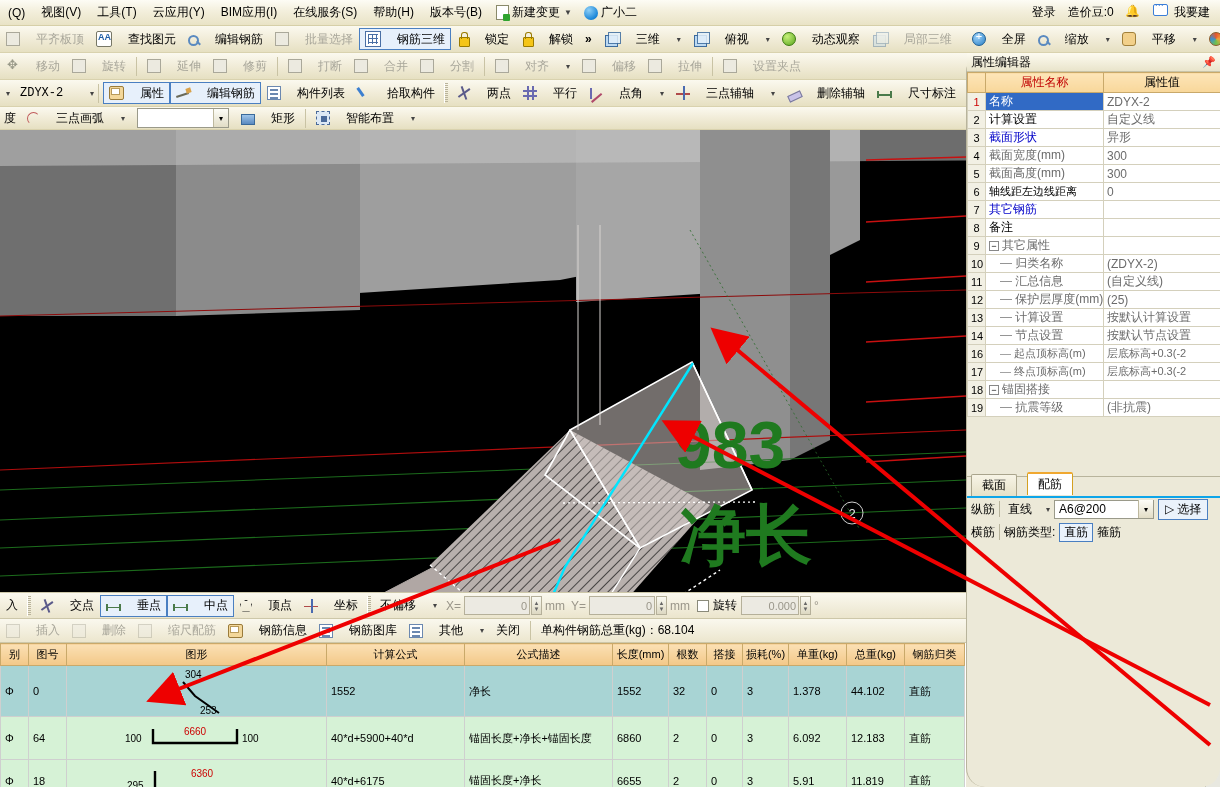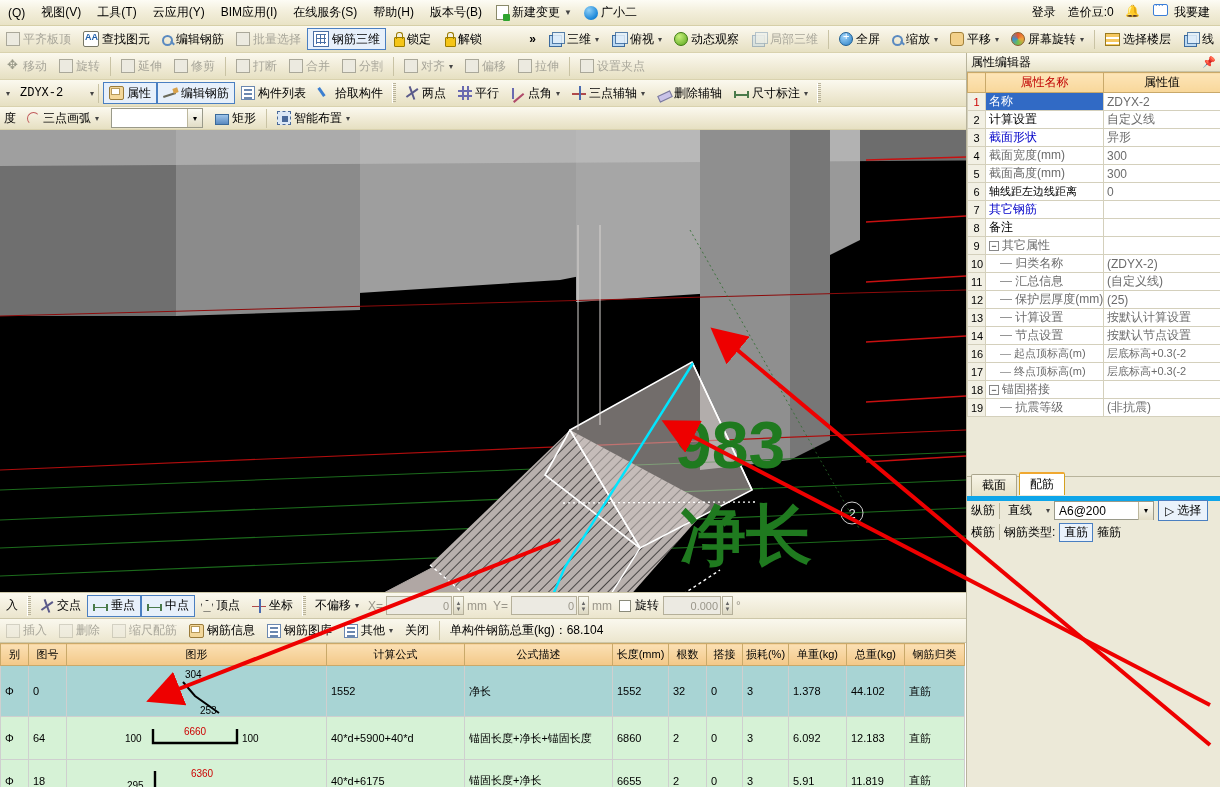--- a/index.html
+++ b/index.html
@@ -54,21 +54,21 @@
     position:absolute; left:0; width:1220px; height:27px;
     background: linear-gradient(to bottom,#fbf9ef 0%, #f1ecd8 50%, #e6e0c2 100%);
     border-bottom:1px solid #d9d2ae;
     display:flex; align-items:center; white-space:nowrap; overflow:hidden;
   }
   .tb1 { top:26px; }
   .tb2 { top:53px; }
   .tb3 { top:80px; }
   .tb4 { top:107px; }
   .tbtn {
-    display:inline-flex; align-items:center; gap:3px;
+    display:inline-flex; align-items:center; gap:16px;
     padding:2px 5px; height:22px; font-size:12px; color:#000; cursor:default;
     border:1px solid transparent;
   }
   .tbtn.disabled { color:#a8a69a; }
   .tbtn.active { border:1px solid #4a7fc1; background:#e7f0fb; }
   .tbsep { width:1px; height:19px; background:#c9c3a4; margin:0 4px; display:inline-block; }
   .caret { font-size:8px; color:#444; padding-left:1px;}
   .grip { width:4px; height:20px; margin:0 3px;
     background-image: repeating-linear-gradient(to bottom,#b9b39a 0 1px,transparent 1px 2px);
     border-left:1px solid #fff;
@@ -195,21 +195,21 @@
     position:absolute; right:0; top:643px; width:15px; height:144px;
     background:#e8e8e0; border-left:1px solid #c0c0b0;
   }
   .vs-btn{width:15px;height:15px;background:linear-gradient(to bottom,#fafaf2,#d8d4c0);border:1px solid #aaa696;
     display:flex;align-items:center;justify-content:center;font-size:7px;}
   .vs-thumb{position:absolute;top:16px;left:0;width:15px;height:46px;background:linear-gradient(to right,#fdfdf8,#ddd8c2);border:1px solid #aaa696;}
 
   
   .rightpanel {
     position:absolute; left:966px; top:53px; width:254px; height:734px;
-    background:#ece9d8; border-left:1px solid #b8b49c;
+    background:#ece9d8; border-left:1px solid #b8b49c;border-radius:19px;
   }
   .rp-title {
     height:19px; background:linear-gradient(to bottom,#fdfbf0,#e9e4cb);
     display:flex;align-items:center;justify-content:space-between;
     padding:0 4px; font-size:12px; color:#000; border-bottom:1px solid #c8c3a8;
   }
   .pin { font-size:11px; color:#333; }
   .proptable { width:254px; border-collapse:collapse; table-layout:fixed; }
   .proptable th {
     background: linear-gradient(to bottom,#fde5b8,#f8d79a);
@@ -235,21 +235,21 @@
     font-size:9px;line-height:8px;text-align:center;color:#000;margin-right:3px;vertical-align:middle;
   }
 
   
   .rp-tabs { display:flex; align-items:flex-end; height:20px; padding-left:4px;
     background:#ece9d8; border-top:1px solid #b8b49c; }
   .rp-tab {
     padding:2px 10px; font-size:12px; border:1px solid #a9a48c; border-bottom:none;
     background:linear-gradient(to bottom,#f7f4e6,#e6e1c8); margin-right:2px; border-radius:2px 2px 0 0;
   }
-  .rp-tab.on { background:#fff; border-color:#d4a020; border-top:2px solid #f0a830; font-weight:normal; position:relative; top:-1px;}
+  .rp-tab.on { background:#fff; border-color:#d4a020; border-top:2px solid #f0a830; font-weight:normal; position:relative; top:-1px;margin-left:8px;}
   .rp-rowbar { display:flex; align-items:center; height:24px; gap:4px; padding:2px 4px;
     background:#ece9d8; border-top:1px solid #fff;}
   .rp-lbl { font-size:12px; }
   .sel-btn {
     display:inline-flex;align-items:center;gap:3px;border:1px solid #4a7fc1;background:#eaf2fb;
     padding:1px 6px;font-size:12px;height:21px;
   }
   .boxed { border:1px solid #4a7fc1; padding:0 4px; background:#eaf2fb; font-size:12px;}
   .overlay-arrows { position:absolute; left:0; top:0; width:1220px; height:787px; pointer-events:none; }
 </style>
@@ -873,21 +873,21 @@
             <td class="pval">(非抗震)</td>
           </tr>
         </tbody>
       </table>
     </div>
 
     <div class="rp-tabs">
       <div class="rp-tab">截面</div>
       <div class="rp-tab on">配筋</div>
     </div>
-    <div class="rp-rowbar" style="border-top:5px solid #0ea5e9">
+    <div class="rp-rowbar" style="border-top:2px solid #0ea5e9">
       <span class="rp-lbl">纵筋</span>
       <span style="width:1px;height:16px;background:#b8b49c"></span>
       <span class="combo flat" style="min-width:46px">
         <span>直线</span>
         <span class="caret">▾</span>
       </span>
       <span class="combo" style="width:100px;height:19px">
         <span>A6@200</span>
         <span class="cbtn">▾</span>
       </span>

